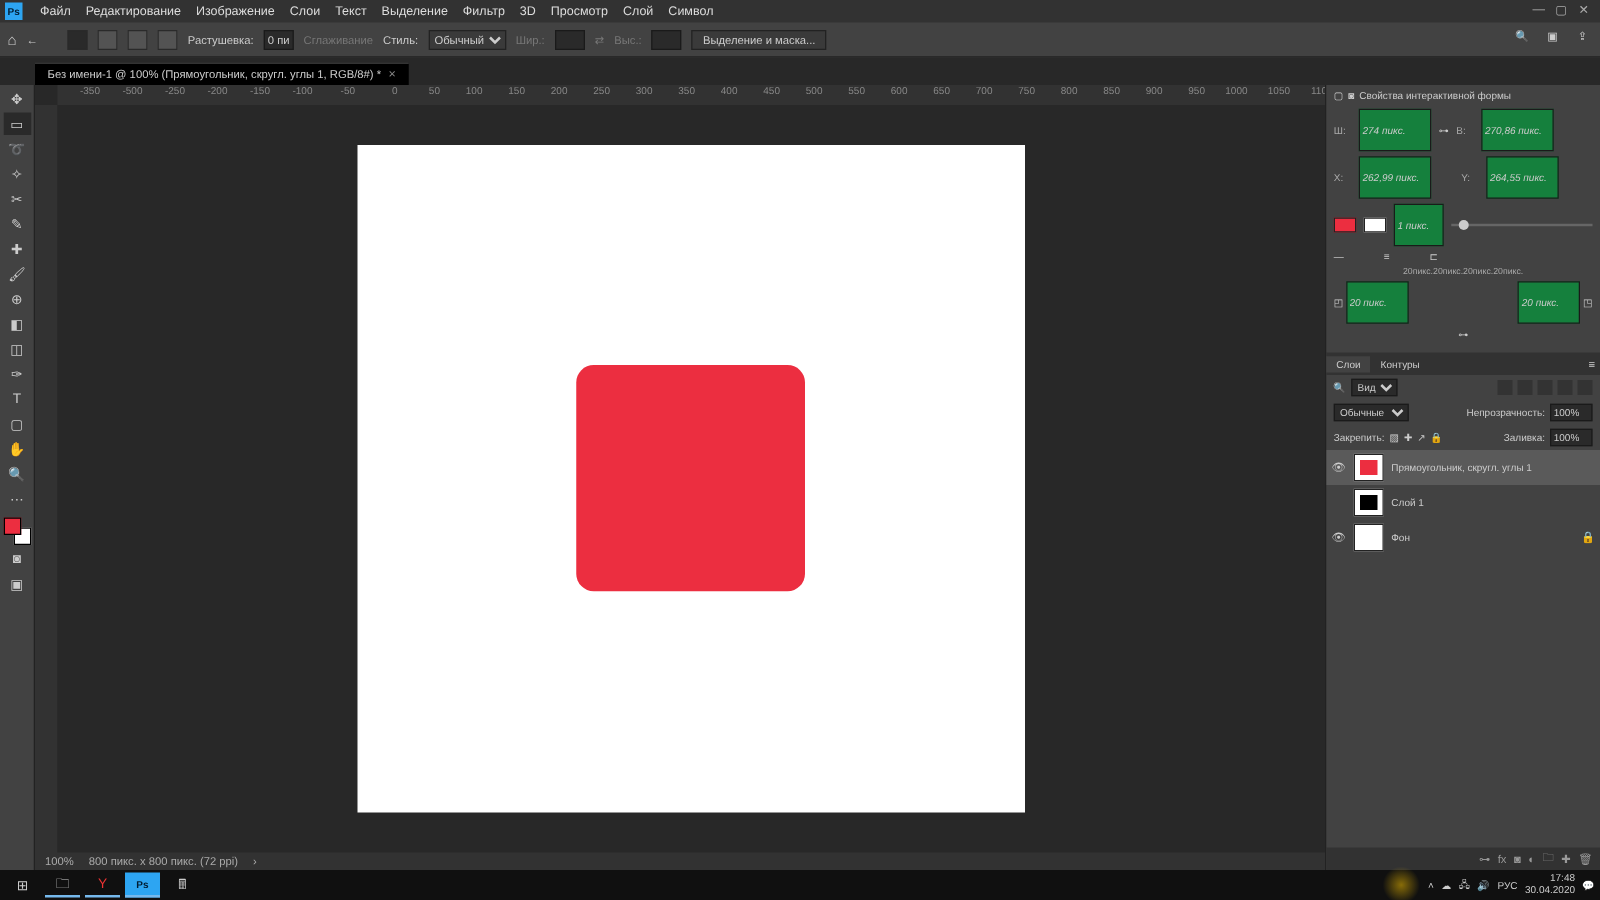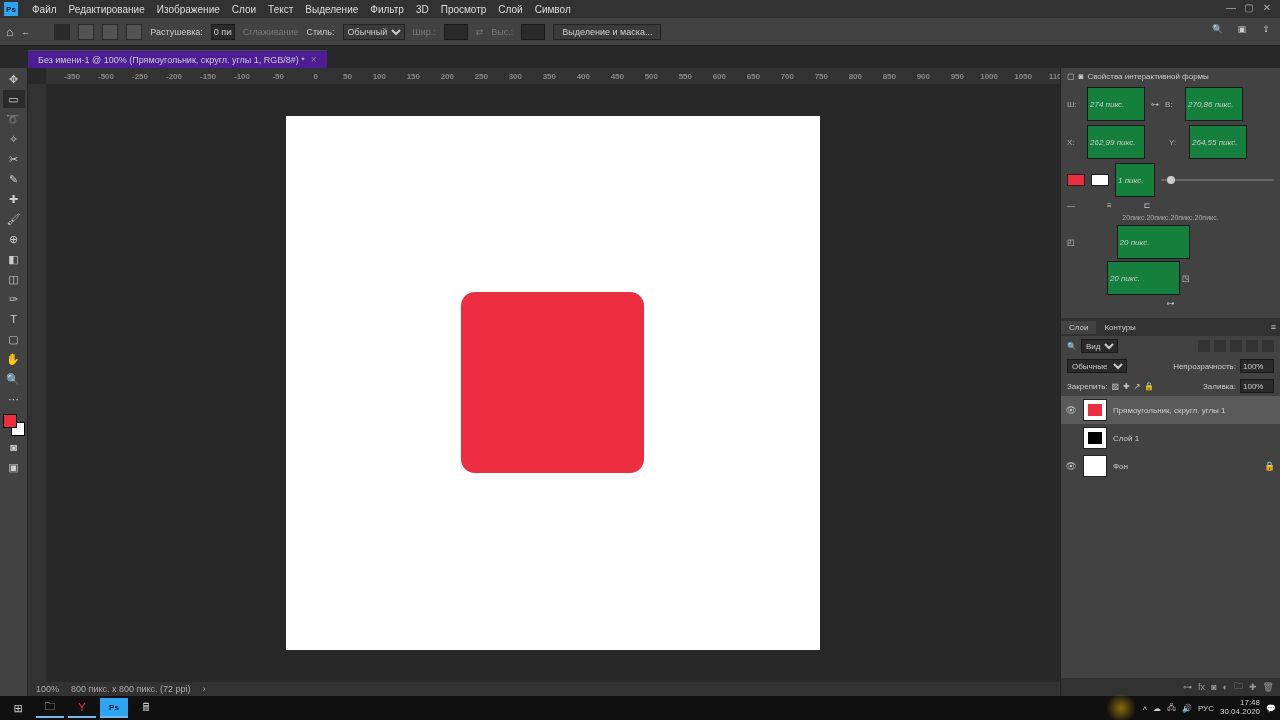--- a/index.html
+++ b/index.html
@@ -19,34 +19,34 @@
 .optbar .icon-btn { width: 16px; height: 16px; background: #535353; border: 1px solid #2a2a2a; }
 .optbar .icon-btn.dark { background: #2a2a2a; }
 .optbar input.tiny { width: 24px; height: 16px; background: #2a2a2a; border: 1px solid #1a1a1a; color: #ccc; font-size: 9px; padding: 0 2px; }
 .optbar select { background: #3a3a3a; border: 1px solid #222; color: #ccc; font-size: 9px; height: 16px; }
 .optbar .btn { background: #3a3a3a; border: 1px solid #222; padding: 2px 8px; font-size: 9px; }
 .optbar .right { margin-left: auto; display: flex; gap: 8px; align-items: center; }
 .optbar .right .ibtn { width: 16px; height: 16px; color: #ccc; text-align: center; }
 
 
 .tabbar { height: 22px; background: #282828; display: flex; align-items: flex-end; padding-left: 28px; font-size: 9px; }
-.tabbar .tab { background: #4c1d95; padding: 3px 10px; border-top: 1px solid #444; display: flex; gap: 6px; align-items: center; }
+.tabbar .tab { background: #000000; padding: 3px 10px; border-top: 1px solid #444; display: flex; gap: 6px; align-items: flex-start; }
 .tabbar .tab .close { font-size: 10px; color: #888; }
 
 
 .main { display: flex; height: 628px; }
 .toolbar { width: 28px; background: #424242; display: flex; flex-direction: column; align-items: center; padding-top: 2px; gap: 2px; border-right: 1px solid #222; }
 .toolbar .tool { width: 22px; height: 18px; display: flex; align-items: center; justify-content: center; font-size: 11px; color: #ccc; }
 .toolbar .tool.sel { background: #2a2a2a; }
 .toolbar .colors { margin-top: 4px; position: relative; width: 22px; height: 22px; }
 .toolbar .fg { position: absolute; left: 0; top: 0; width: 14px; height: 14px; background: #ec2e40; border: 1px solid #000; z-index: 2; }
 .toolbar .bg { position: absolute; right: 0; bottom: 0; width: 14px; height: 14px; background: #fff; border: 1px solid #000; }
 
 .canvas-area { flex: 1; background: #282828; position: relative; overflow: hidden; }
-.ruler-h { position: absolute; top: 0; left: 18px; right: 0; height: 16px; background: #323232; display: flex; font-size: 8px; color: #888; overflow: hidden; align-items: center; font-weight: bold; }
+.ruler-h { position: absolute; top: 0; left: 18px; right: 0; height: 16px; background: #323232; display: flex; font-size: 8px; color: #888; overflow: hidden; align-items: flex-start; }
 .ruler-h span { width: 34px; text-align: right; flex-shrink: 0; }
 .ruler-v { position: absolute; top: 16px; left: 0; width: 18px; bottom: 0; background: #323232; font-size: 7px; color: #888; display: flex; flex-direction: column; align-items: center; }
 .canvas-wrap { position: absolute; top: 16px; left: 18px; right: 0; bottom: 14px; background: #282828; display: flex; align-items: center; justify-content: center; }
 .canvas { width: 534px; height: 534px; background: #fff; position: relative; }
 .shape { position: absolute; left: 175px; top: 176px; width: 183px; height: 181px; background: #ec2e40; border-radius: 14px; }
 .statusbar { position: absolute; bottom: 0; left: 0; right: 0; height: 14px; background: #323232; font-size: 9px; color: #aaa; display: flex; align-items: center; gap: 12px; padding: 0 8px; }
 
 
 .panels { width: 220px; background: #424242; display: flex; flex-direction: column; font-size: 9px; border-left: 1px solid #222; }
 .panel-tabs { display: flex; background: #323232; height: 18px; align-items: center; }
@@ -56,21 +56,21 @@
 
 .props { padding: 4px 6px; color: #ccc; }
 .props .hdr { display: flex; align-items: center; gap: 4px; margin-bottom: 6px; font-size: 8px; }
 .props .row { display: flex; gap: 6px; margin-bottom: 4px; align-items: center; font-size: 8px; }
 .props .lbl { width: 14px; color: #aaa; }
 .props input { width: 58px; height: 14px; background: #15803d; border: 1px solid #1a1a1a; color: #ccc; font-size: 8px; padding: 16px 2px; font-style: italic; }
 .props .swatch { width: 18px; height: 12px; border: 1px solid #222; }
 .props .slider { flex: 1; height: 2px; background: #666; position: relative; }
 .props .slider .knob { position: absolute; left: 6px; top: -3px; width: 8px; height: 8px; background: #ccc; border-radius: 50%; }
 .props .corners { display: flex; gap: 2px; flex-wrap: wrap; }
-.props .corners input { width: 73px; margin-left: 40px; }
+.props .corners input { width: 50px; }
 
 .layers-hdr { display: flex; background: #323232; height: 18px; align-items: center; margin-top: 2px; }
 .layers-hdr .lt { padding: 2px 8px; font-size: 8px; }
 .layers-hdr .lt.act { background: #424242; }
 .layers-body { flex: 1; display: flex; flex-direction: column; }
 .layers-ctrl { padding: 3px 6px; display: flex; align-items: center; gap: 4px; font-size: 8px; }
 .layers-ctrl select, .layers-ctrl input { background: #2a2a2a; border: 1px solid #1a1a1a; color: #ccc; font-size: 8px; height: 14px; }
 .layers-ctrl input { width: 60px; padding: 0 2px; }
 .layers-ctrl .sp { flex: 1; }
 .layers-ctrl .mi { width: 12px; height: 12px; background: #333; }

